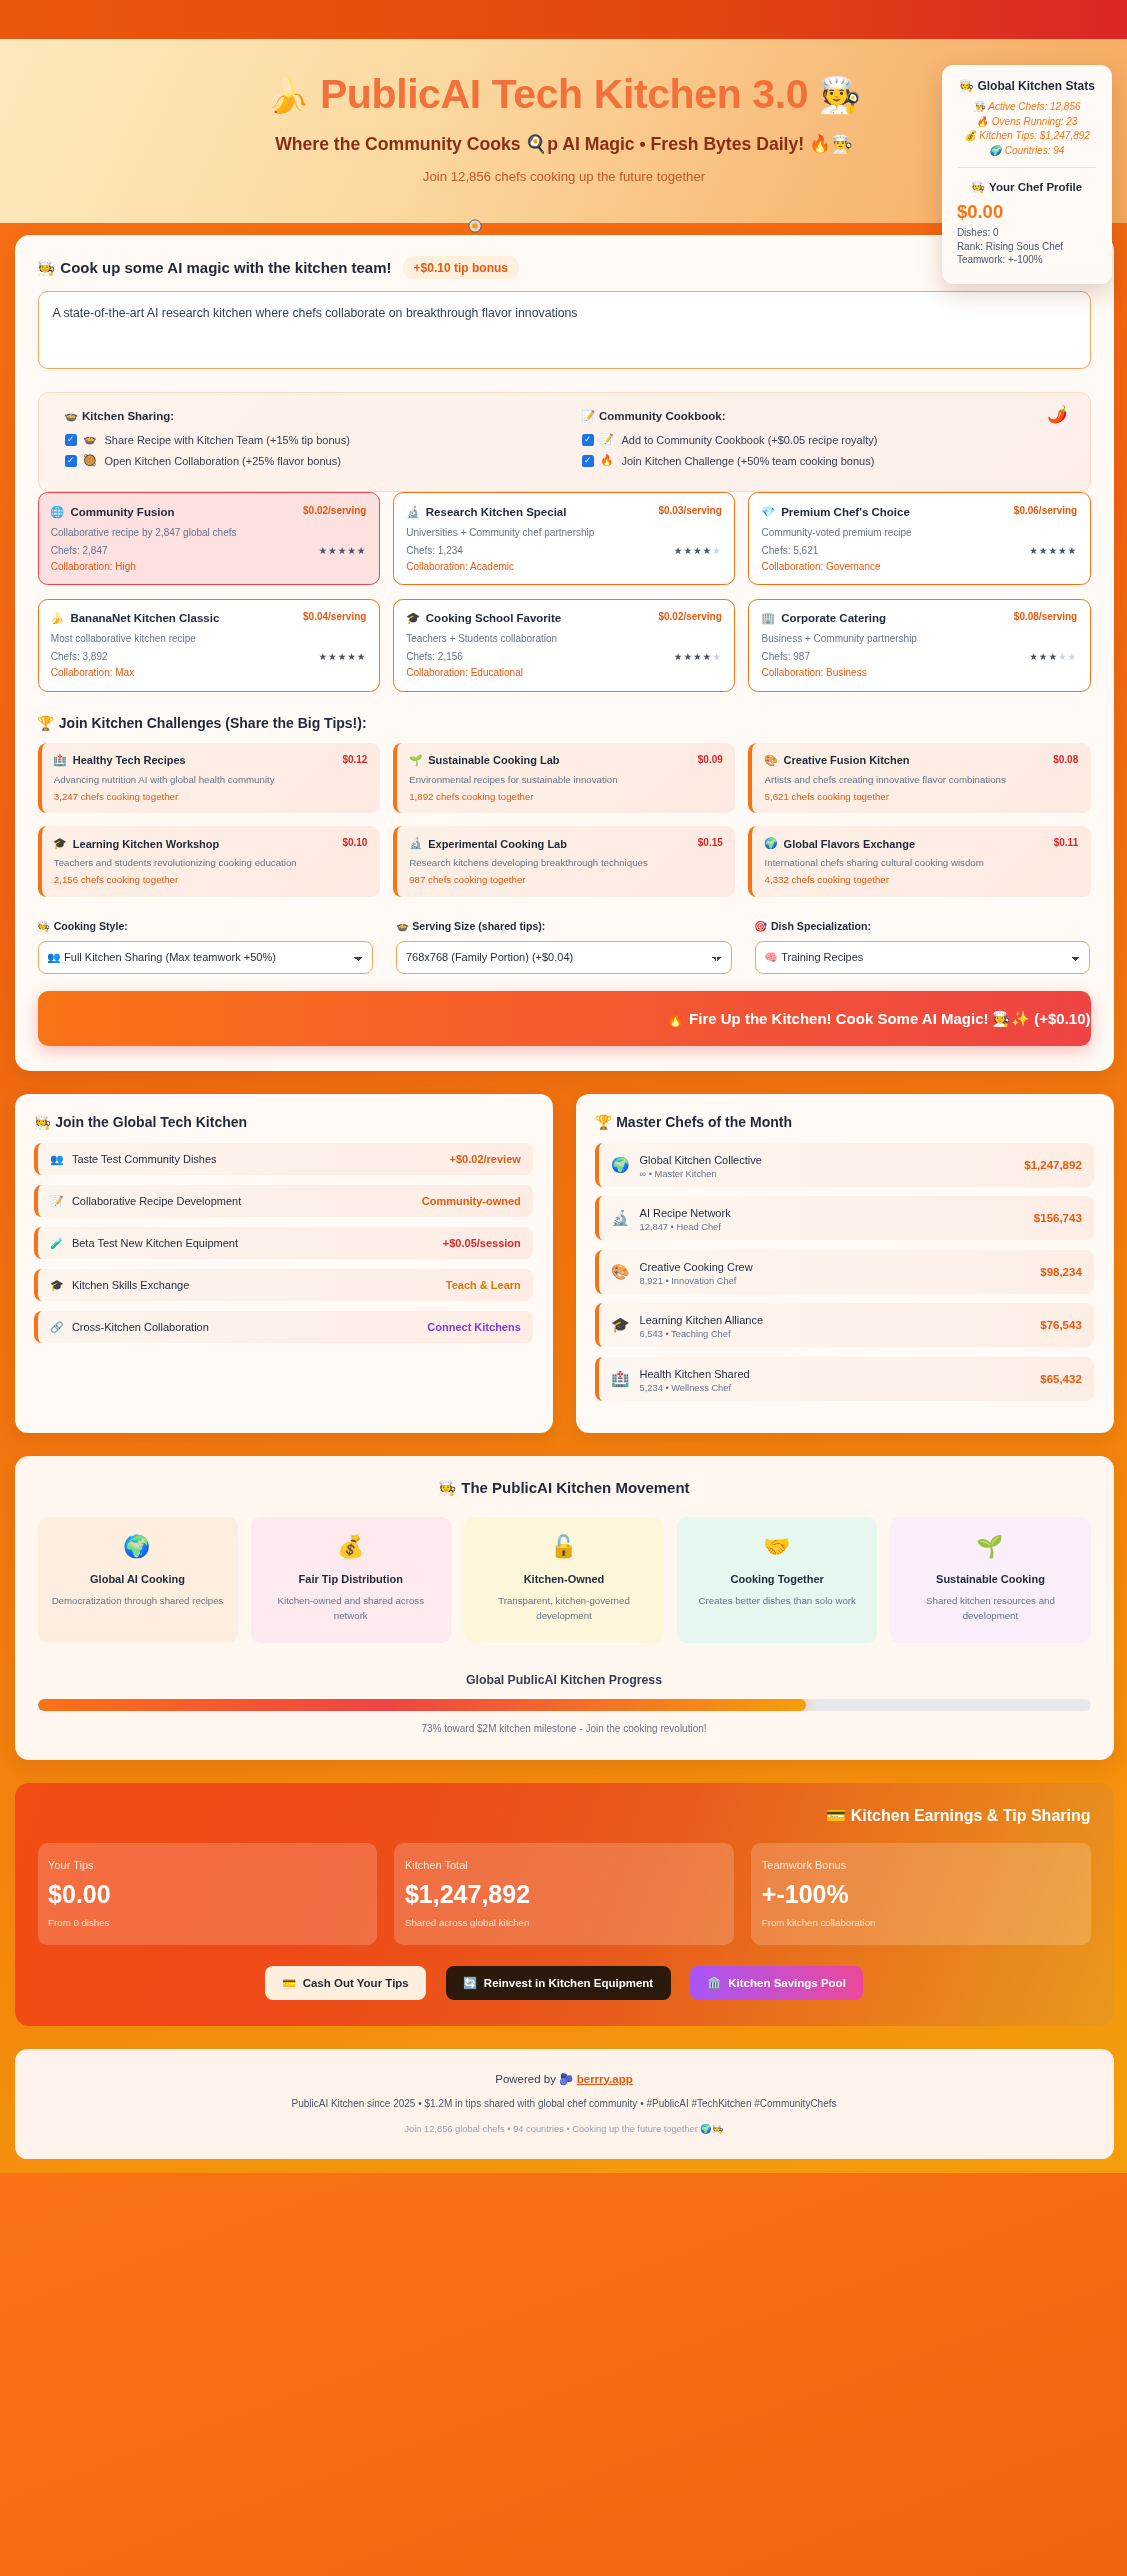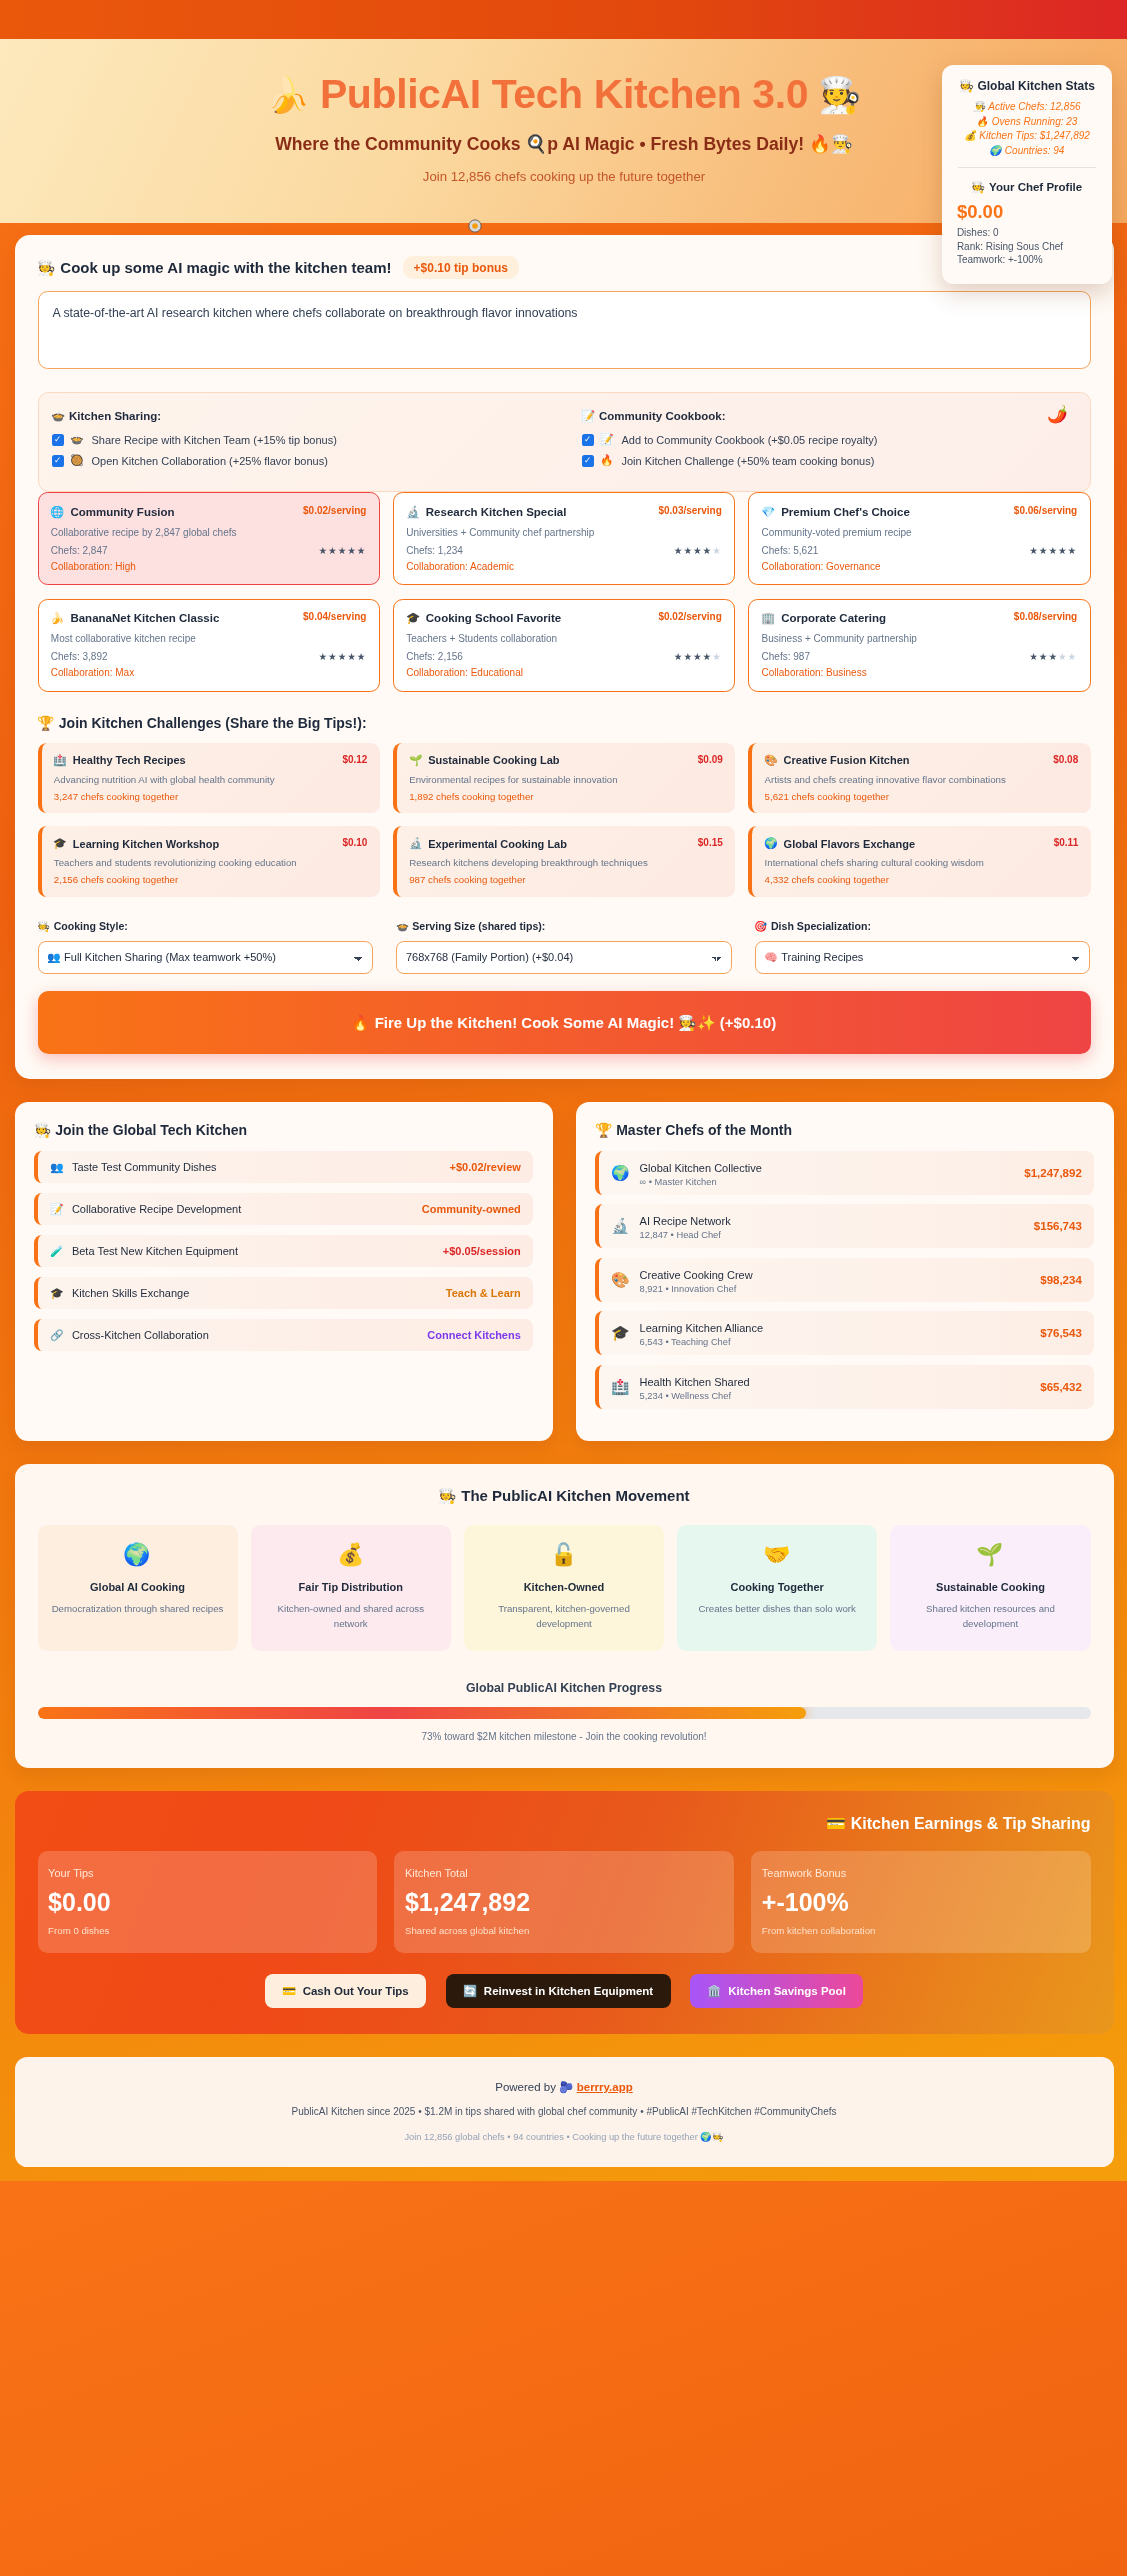--- a/index.html
+++ b/index.html
@@ -67,21 +67,21 @@
   textarea.prompt {
     width:100%; height:78px; resize:none; border:1.8px solid #f6a45c;
     border-radius:9.7px; padding:12.3px 14px; font-size:12.3px;
     font-family:"Liberation Sans",sans-serif; color:#334155; background:#fff;
     outline:none; line-height:1.45;
   }
 
   .toggle-box {
     margin-top:19.4px; background:linear-gradient(135deg,#fef4ec,#fdeee9);
     border:0.9px solid #fbd9c0; border-radius:10.6px;
-    padding:16px 13px; display:flex; gap:35px; position:relative;
+    padding:16px 26px; display:flex; gap:35px; position:relative;
   }
   .toggle-col { flex:1; }
   .toggle-col .lbl { font-size:11.5px; font-weight:700; color:#1e293b; margin-bottom:10.6px; }
   .cb-row { display:flex; align-items:center; gap:7px; margin:8px 0; font-size:11px; color:#334155; }
   .cb {
     width:12.3px; height:12.3px; border-radius:2.6px; background:#1a73e8;
     display:inline-flex; align-items:center; justify-content:center;
     color:#fff; font-size:8.8px; line-height:1; flex:none;
   }
   .chili { position:absolute; right:21px; top:12.3px; font-size:16.7px; }
@@ -123,25 +123,26 @@
   .selrow .lbl { font-size:10.6px; font-weight:700; color:#1e293b; margin-bottom:8px; display:flex; gap:4.4px; align-items:center;}
   select.sel {
     width:100%; height:33px; border:1.8px solid #f6a45c; border-radius:8px;
     padding:0 8.8px; font-size:11px; font-family:"Liberation Sans",sans-serif;
     color:#1e293b; background:#fff; outline:none; appearance:none;
     background-image:linear-gradient(45deg,transparent 50%,#334155 50%),linear-gradient(135deg,#334155 50%,transparent 50%);
     background-position:calc(100% - 14px) 15px, calc(100% - 9.7px) 15px;
     background-size:4.4px 4.4px,4.4px 4.4px; background-repeat:no-repeat;
   }
   .cta {
-    margin-top:17.6px; width:100%; height:63px; border:none; border-radius:10.6px;
+    margin-top:17.6px; width:100%; height:55px; border:none; border-radius:10.6px;
     background:linear-gradient(90deg,#f97316 0%,#ef4444 100%);
     color:#fff; font-size:15px; font-weight:700; cursor:pointer;
     font-family:"Liberation Sans",sans-serif;
     box-shadow:0 5.3px 16px rgba(239,68,68,.32);
+    text-align:right;
   }
 
   
   .two { width:1099px; margin:23px auto 0 auto; display:grid; grid-template-columns:1fr 1fr; gap:23px; }
   .card2 { background:#fffaf5; border-radius:13.2px; padding:19.4px 19.4px 23px 19.4px; box-shadow:0 7px 17.6px rgba(120,53,15,.12); }
   .card2 h2 { font-size:14px; font-weight:700; color:#1e293b; margin-bottom:13.2px; display:flex; gap:7px; align-items:center; }
   .lrow {
     display:flex; align-items:center; justify-content:space-between;
     background:linear-gradient(90deg,#fdf4ee,#fdece4);
     border-left:4.4px solid #f97316; border-radius:8px;

